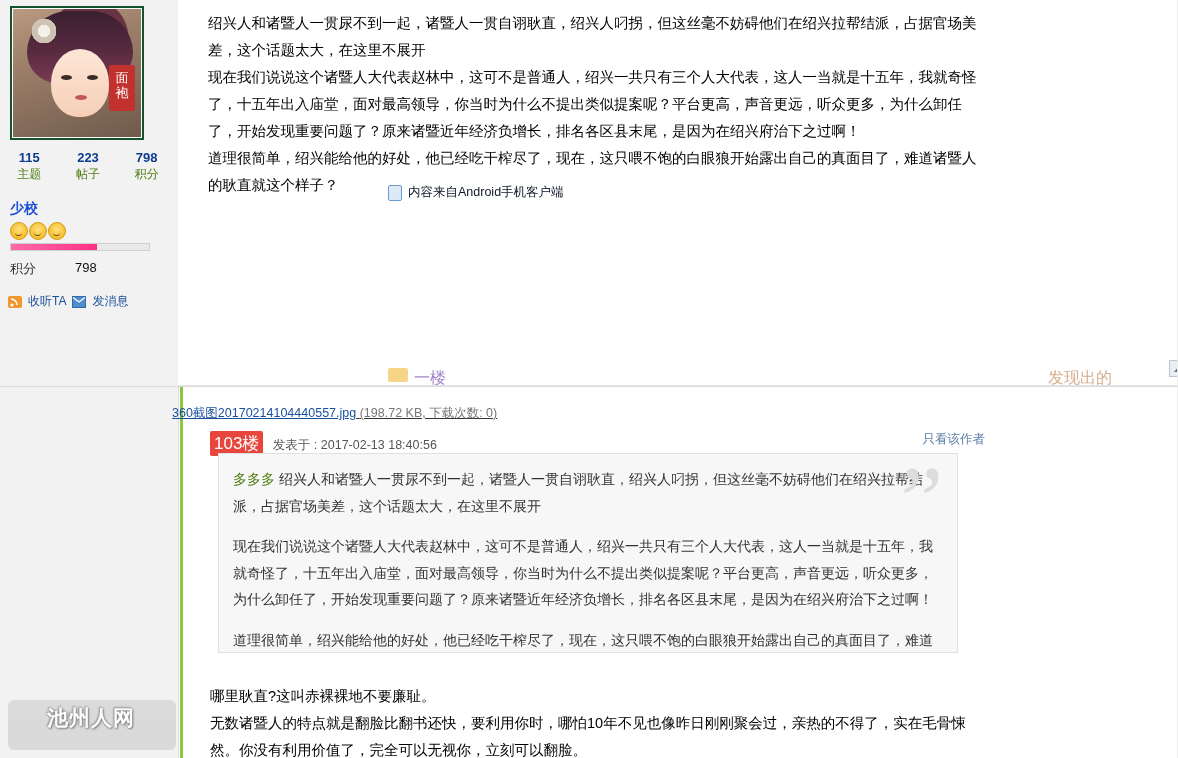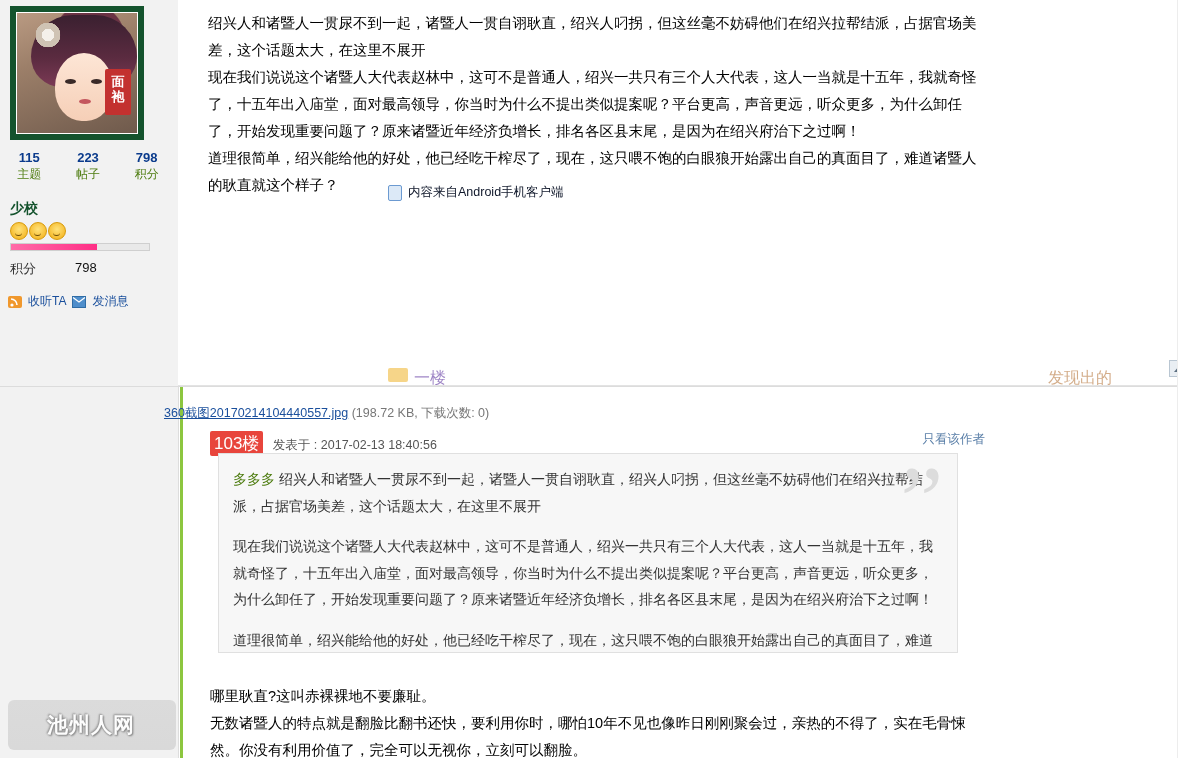--- a/index.html
+++ b/index.html
@@ -15,23 +15,22 @@
   #page{position:relative;width:1178px;height:758px;overflow:hidden;background:#fff;}
 
   
   .userbar{
     position:absolute;left:0;top:0;width:178px;height:758px;
     background:#f2f2f2;
     border-right:1px solid #ddd;
   }
   .avatar-box{
     position:absolute;left:10px;top:6px;width:134px;height:134px;
-    border:6px solid #14532d;background:#fff;padding:1px;
+    border:2px solid #14532d;background:#fff;padding:1px;
     box-sizing:border-box;
-    font-weight:bold;
   }
   .avatar-img{
     width:100%;height:100%;
     background:
       radial-gradient(circle at 42% 30%, #fbe2cf 0 23%, rgba(251,226,207,0) 24%),
       radial-gradient(circle at 60% 22%, #6a3344 0 30%, rgba(106,51,68,0) 31%),
       linear-gradient(160deg,#b99a82 0%,#9c7f69 35%,#6f5a4c 100%);
     position:relative;overflow:hidden;
   }
   .avatar-hair{
@@ -55,21 +54,21 @@
   .avatar-badge{
     position:absolute;right:6px;top:56px;width:26px;height:46px;
     background:#c3312f;color:#fff;font-size:13px;line-height:1.15;
     text-align:center;padding-top:6px;box-sizing:border-box;border-radius:2px;
     letter-spacing:0;
   }
   .stats{position:absolute;left:8px;top:150px;width:160px;display:flex;gap:16px;}
   .stat{flex:1;text-align:center;}
   .stat .num{color:#0b3b8c;font-weight:bold;font-size:13px;line-height:16px;}
   .stat .lbl{color:#4d7c0f;font-size:12px;line-height:16px;}
-  .rank{position:absolute;left:10px;top:200px;font-size:14px;font-weight:bold;color:#14532d;}
+  .rank{position:absolute;left:10px;top:200px;font-size:14px;font-weight:bold;color:#1d4ed8;}
   .smileys{position:absolute;left:10px;top:222px;display:flex;gap:1px;}
   .smiley{width:16px;height:16px;border-radius:50%;background:radial-gradient(circle at 50% 40%,#ffe27a,#f2ad12);border:1px solid #d79a0a;position:relative;}
   .smiley:after{content:"";position:absolute;left:4px;top:9px;width:7px;height:3px;border-bottom:1px solid #6b4b06;border-radius:0 0 6px 6px;}
   .bar{position:absolute;left:10px;top:243px;width:140px;height:8px;background:#e9e9e9;border:1px solid #cfcfcf;box-sizing:border-box;}
   .bar > i{display:block;height:100%;background:linear-gradient(90deg,#ff6ba8,#ff2f86);}
   .credit{position:absolute;left:10px;top:260px;font-size:13px;color:#333;}
   .credit .v{position:absolute;left:65px;top:0;color:#111;}
   .links{position:absolute;left:8px;top:293px;display:flex;align-items:center;gap:6px;font-size:12px;}
   .links a{color:#1a4f9c;text-decoration:none;}
   .mini-icon{width:14px;height:12px;display:inline-block;vertical-align:-2px;}
@@ -102,21 +101,21 @@
   .scroll-up:after{
     content:"";position:absolute;left:4px;top:5px;
     border-left:5px solid transparent;border-right:5px solid transparent;border-bottom:6px solid #5b6e80;
   }
 
   .divider{position:absolute;left:178px;top:385px;width:1000px;height:1px;background:#e3e3e3;}
   .pane2{position:absolute;left:0;top:386px;width:1178px;height:372px;background:#fff;border-top:1px solid #dcdcdc;}
   .pane2-left{position:absolute;left:0;top:0;width:178px;height:372px;background:#f2f2f2;border-right:1px solid #ddd;}
   .green-rule{position:absolute;left:180px;top:0;width:3px;height:372px;background:#8cc63f;}
 
-  .attach-line{position:absolute;left:164px;top:18px;font-size:12.5px;}
+  .attach-line{position:absolute;left:172px;top:18px;font-size:12.5px;text-decoration:underline;}
   .attach-line a{color:#1a4f9c;text-decoration:underline;}
   .attach-line .meta{color:#777;}
 
   .meta-row{position:absolute;left:210px;top:44px;width:770px;font-size:12.5px;color:#555;}
   .floor{
     display:inline-block;background:#e8453c;color:#fff;font-size:17px;
     padding:1px 4px;border-radius:2px;margin-right:6px;
   }
   .only-author{position:absolute;right:-5px;top:0;color:#5a7fa8;margin-left:44px;}
 
@@ -134,21 +133,21 @@
 
   .reply-body{
     position:absolute;left:210px;top:296px;width:770px;
     font-size:14.5px;line-height:27px;color:#000;
   }
   .reply-body p{margin:0;}
 
   
   .watermark{
     position:absolute;left:16px;top:704px;width:150px;height:42px;
-    display:flex;align-items:center;justify-content:center;
+    display:flex;justify-content:center;
     background:rgba(255,255,255,0.0);
   }
   .watermark .wm-text{
     font-size:21px;font-weight:bold;color:#ffffff;letter-spacing:1px;
     text-shadow:0 0 2px #8a8a8a,1px 1px 2px #777,-1px -1px 2px #999;
     opacity:.95;
   }
   .wm-plate{
     position:absolute;left:8px;top:700px;width:168px;height:50px;
     background:linear-gradient(180deg,rgba(200,200,200,.55),rgba(170,170,170,.35));

